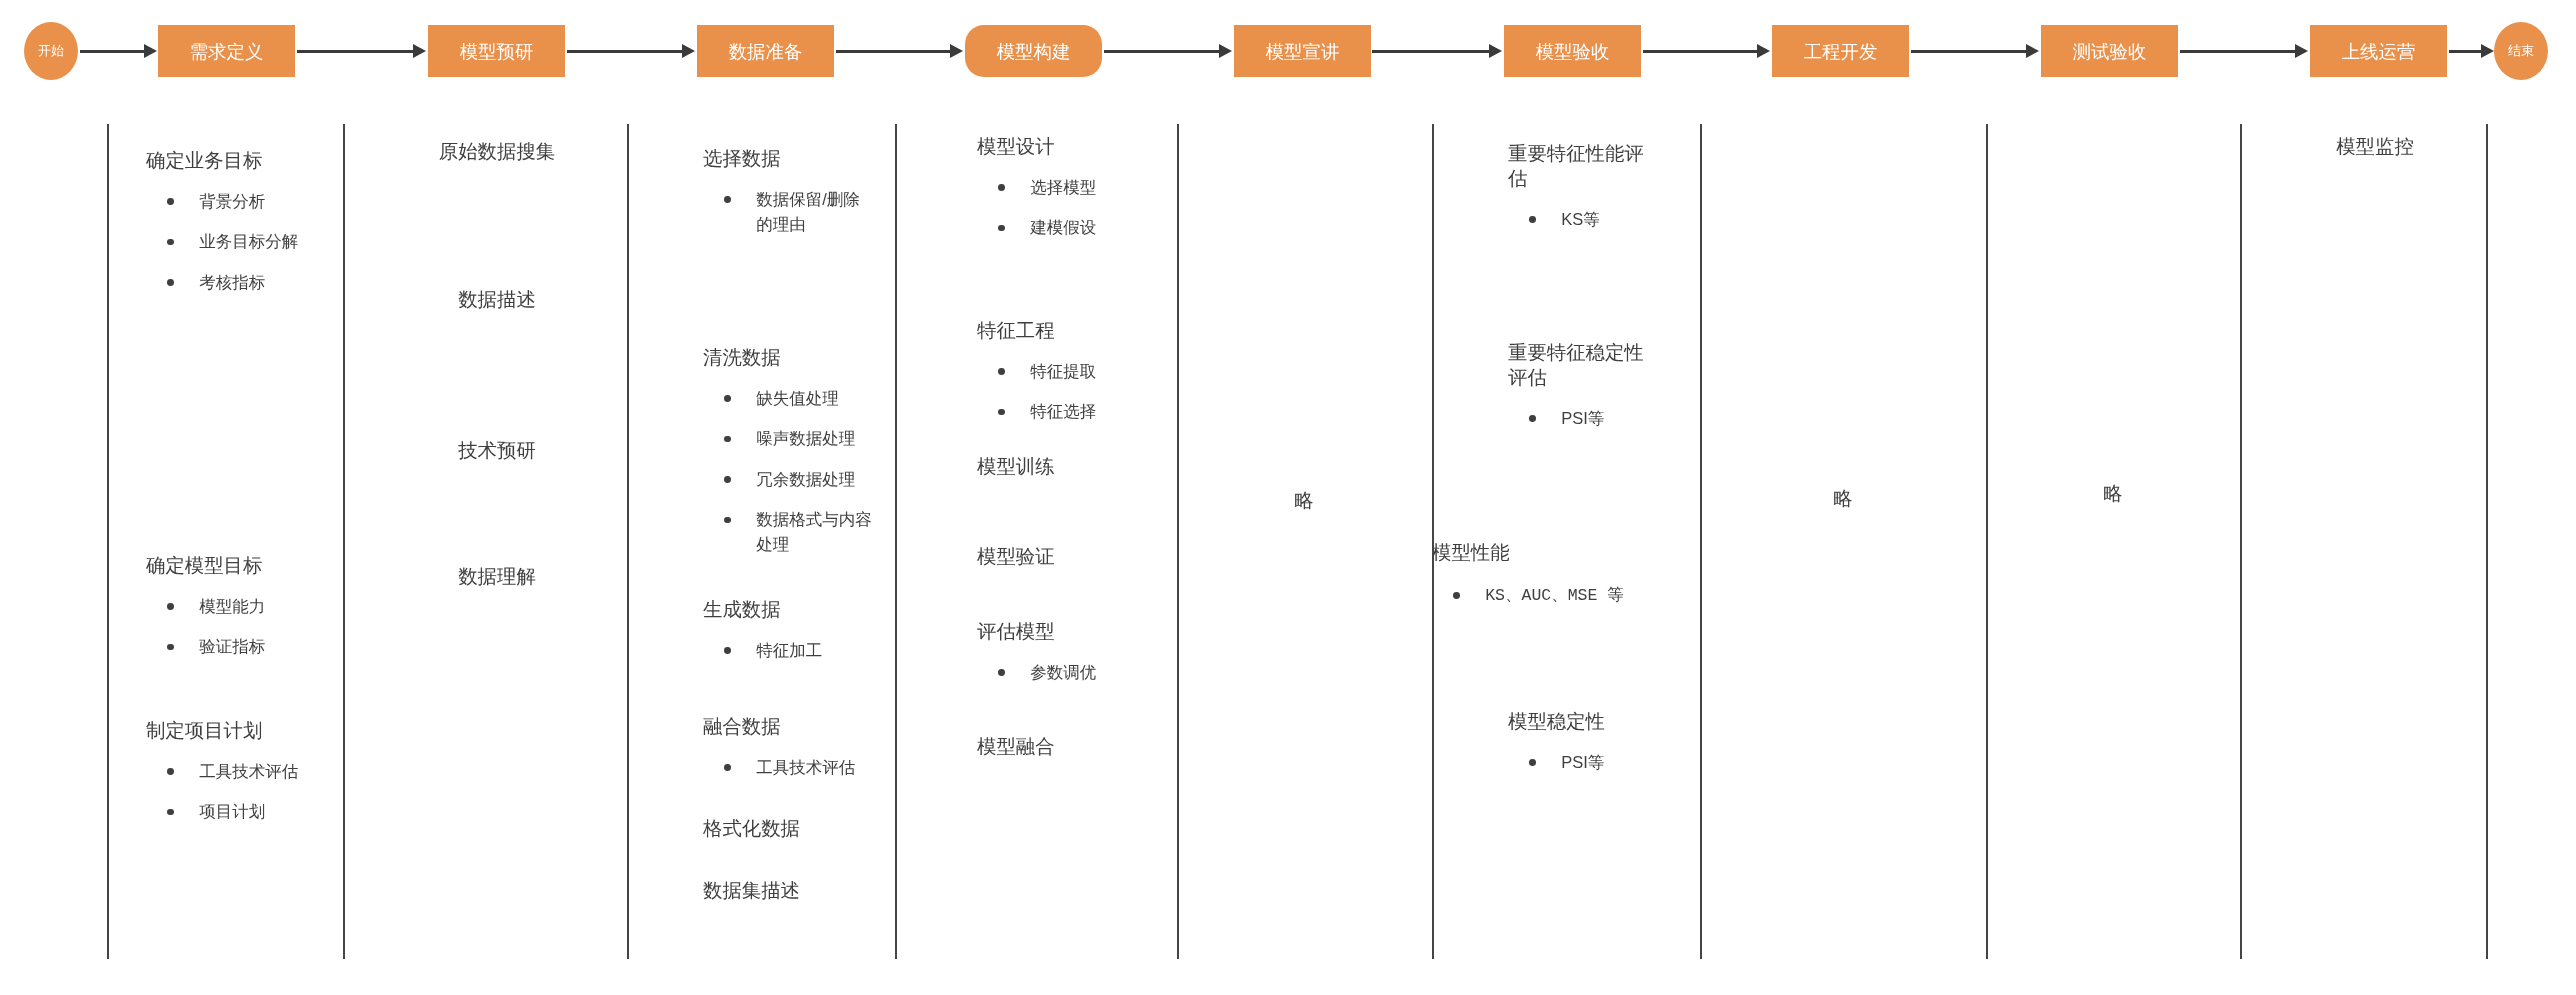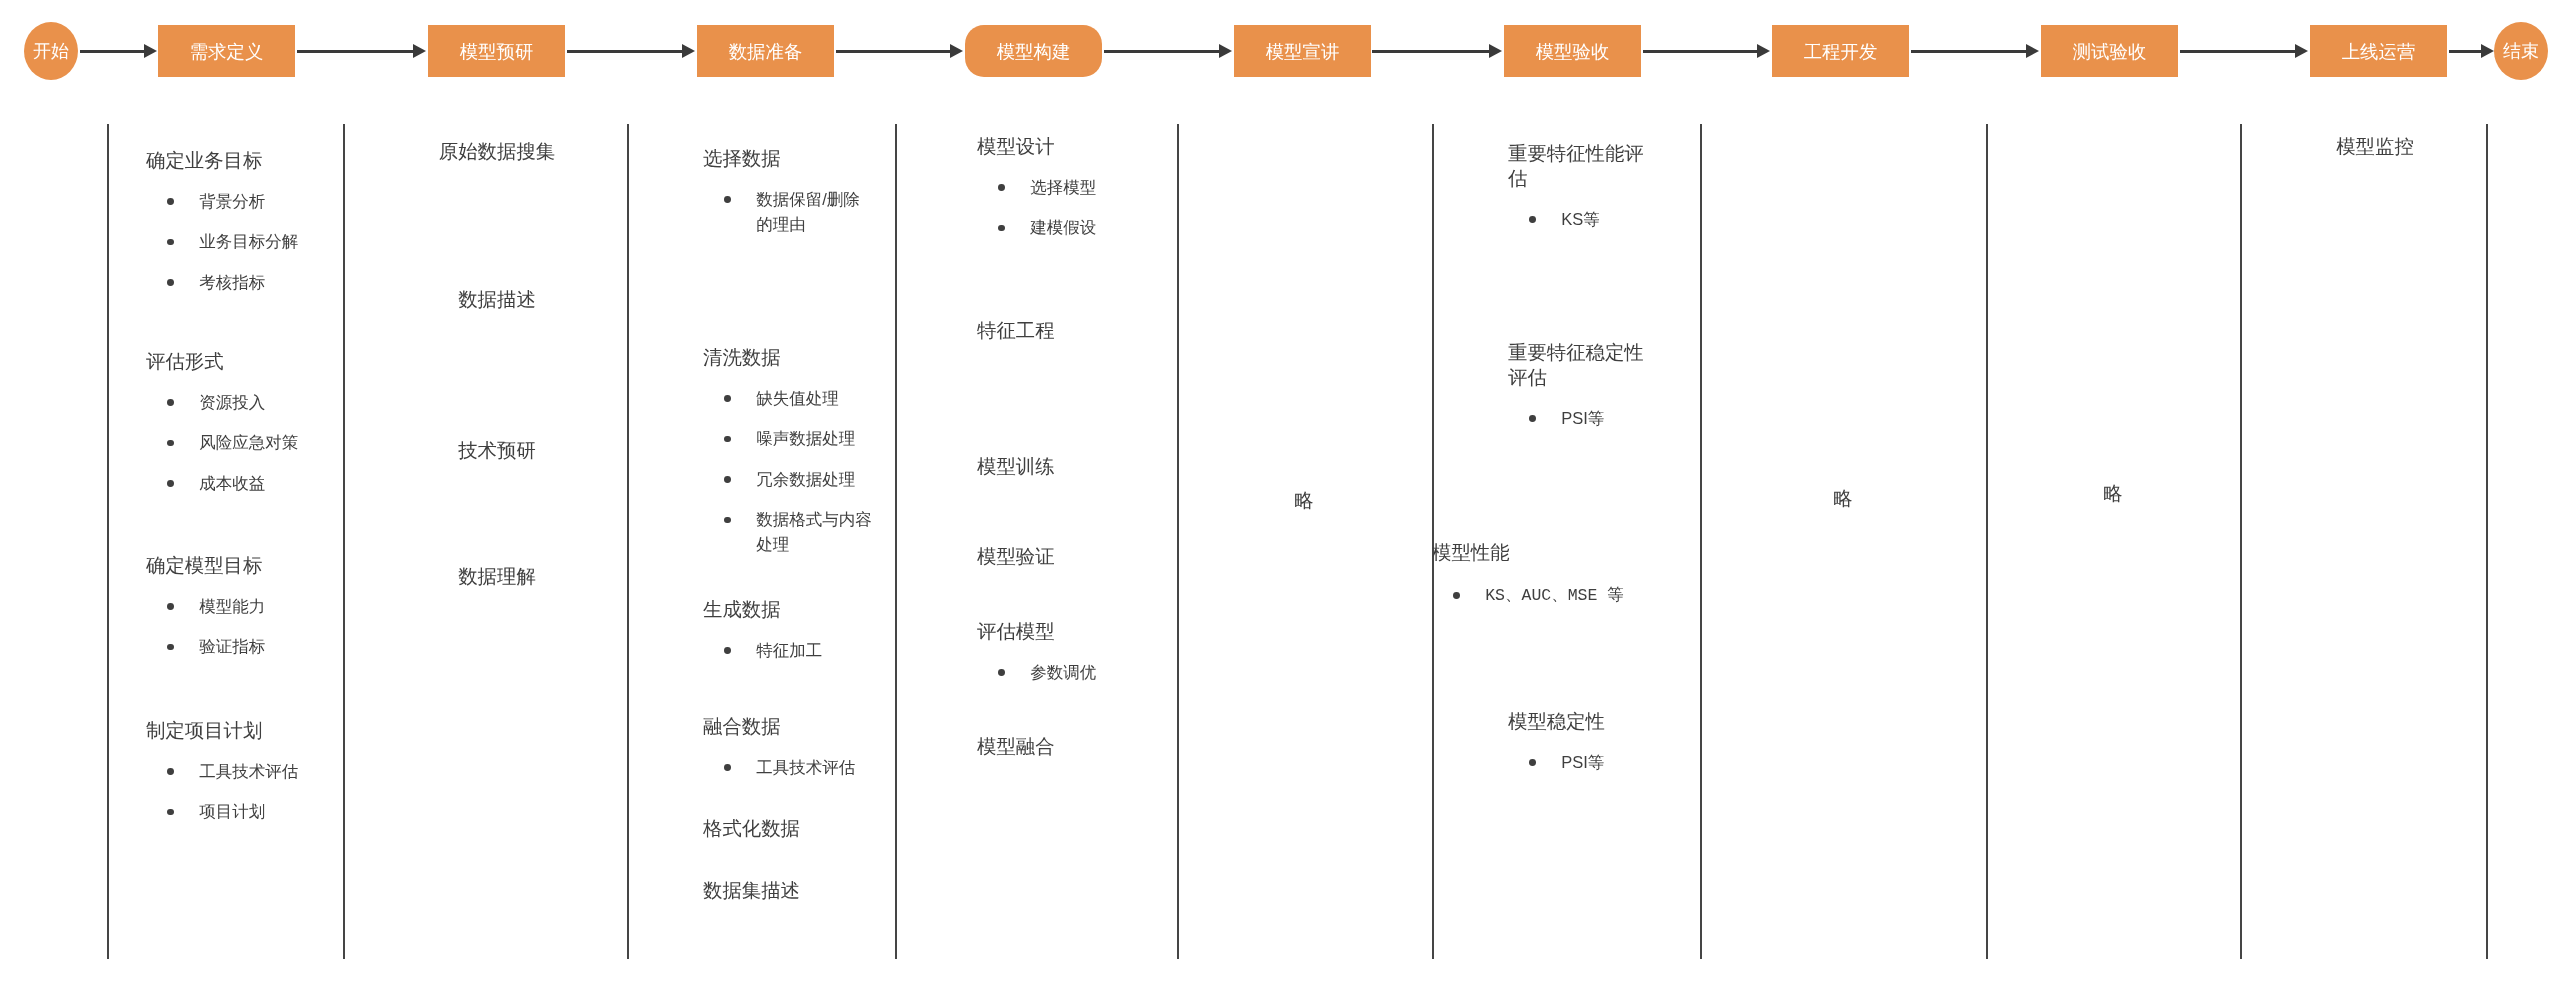--- a/index.html
+++ b/index.html
@@ -8,21 +8,21 @@
     --line:#3A3A3A;
   }
   html,body{margin:0;padding:0;background:#ffffff;}
   body{font-family:"Liberation Sans","DejaVu Sans",sans-serif;color:var(--ink);}
   .canvas{position:relative;width:2576px;height:996px;background:#ffffff;overflow:hidden;}
 
   
   .terminal{
     position:absolute;top:22px;width:54px;height:58px;border-radius:50%;
     background:var(--accent);color:#fff;display:flex;align-items:center;justify-content:center;
-    font-size:18px;letter-spacing:0;
+    font-size:13px;letter-spacing:0;
   }
   .stage-box{
     position:absolute;top:25px;width:137px;height:52px;background:var(--accent);
     color:#fff;display:flex;align-items:center;justify-content:center;font-size:18.4px;
   }
   .arrow{position:absolute;top:44px;height:15.5px;}
   .arrow .shaft{position:absolute;left:0;right:10.7px;top:50%;height:2.9px;margin-top:-1.5px;background:var(--line);}
   .arrow .head{
     position:absolute;right:0;top:50%;margin-top:-7.8px;width:0;height:0;
     border-left:13.6px solid var(--line);border-top:7.8px solid transparent;border-bottom:7.8px solid transparent;
@@ -150,37 +150,20 @@
             <li>
               <span class="dot"></span>
               <span class="btext">业务目标分解</span>
             </li>
             <li>
               <span class="dot"></span>
               <span class="btext">考核指标</span>
             </li>
           </ul>
         </div>
-        <div class="block" style="top: 349px; padding-left: 39px;">
-          <div class="b-title">评估形式</div>
-          <ul>
-            <li>
-              <span class="dot"></span>
-              <span class="btext">资源投入</span>
-            </li>
-            <li>
-              <span class="dot"></span>
-              <span class="btext">风险应急对策</span>
-            </li>
-            <li>
-              <span class="dot"></span>
-              <span class="btext">成本收益</span>
-            </li>
-          </ul>
-        </div>
         <div class="block" style="top: 553px; padding-left: 39px;">
           <div class="b-title">确定模型目标</div>
           <ul>
             <li>
               <span class="dot"></span>
               <span class="btext">模型能力</span>
             </li>
             <li>
               <span class="dot"></span>
               <span class="btext">验证指标</span>
@@ -280,20 +263,30 @@
               <span class="btext">选择模型</span>
             </li>
             <li>
               <span class="dot"></span>
               <span class="btext">建模假设</span>
             </li>
           </ul>
         </div>
         <div class="block" style="top: 318px; padding-left: 82px;">
           <div class="b-title">特征工程</div>
+          <ul>
+            <li>
+              <span class="dot"></span>
+              <span class="btext">特征提取</span>
+            </li>
+            <li>
+              <span class="dot"></span>
+              <span class="btext">特征选择</span>
+            </li>
+          </ul>
         </div>
         <div class="block" style="top: 454px; padding-left: 82px;">
           <div class="b-title">模型训练</div>
         </div>
         <div class="block" style="top: 544px; padding-left: 82px;">
           <div class="b-title">模型验证</div>
         </div>
         <div class="block" style="top: 619px; padding-left: 82px;">
           <div class="b-title">评估模型</div>
           <ul>

